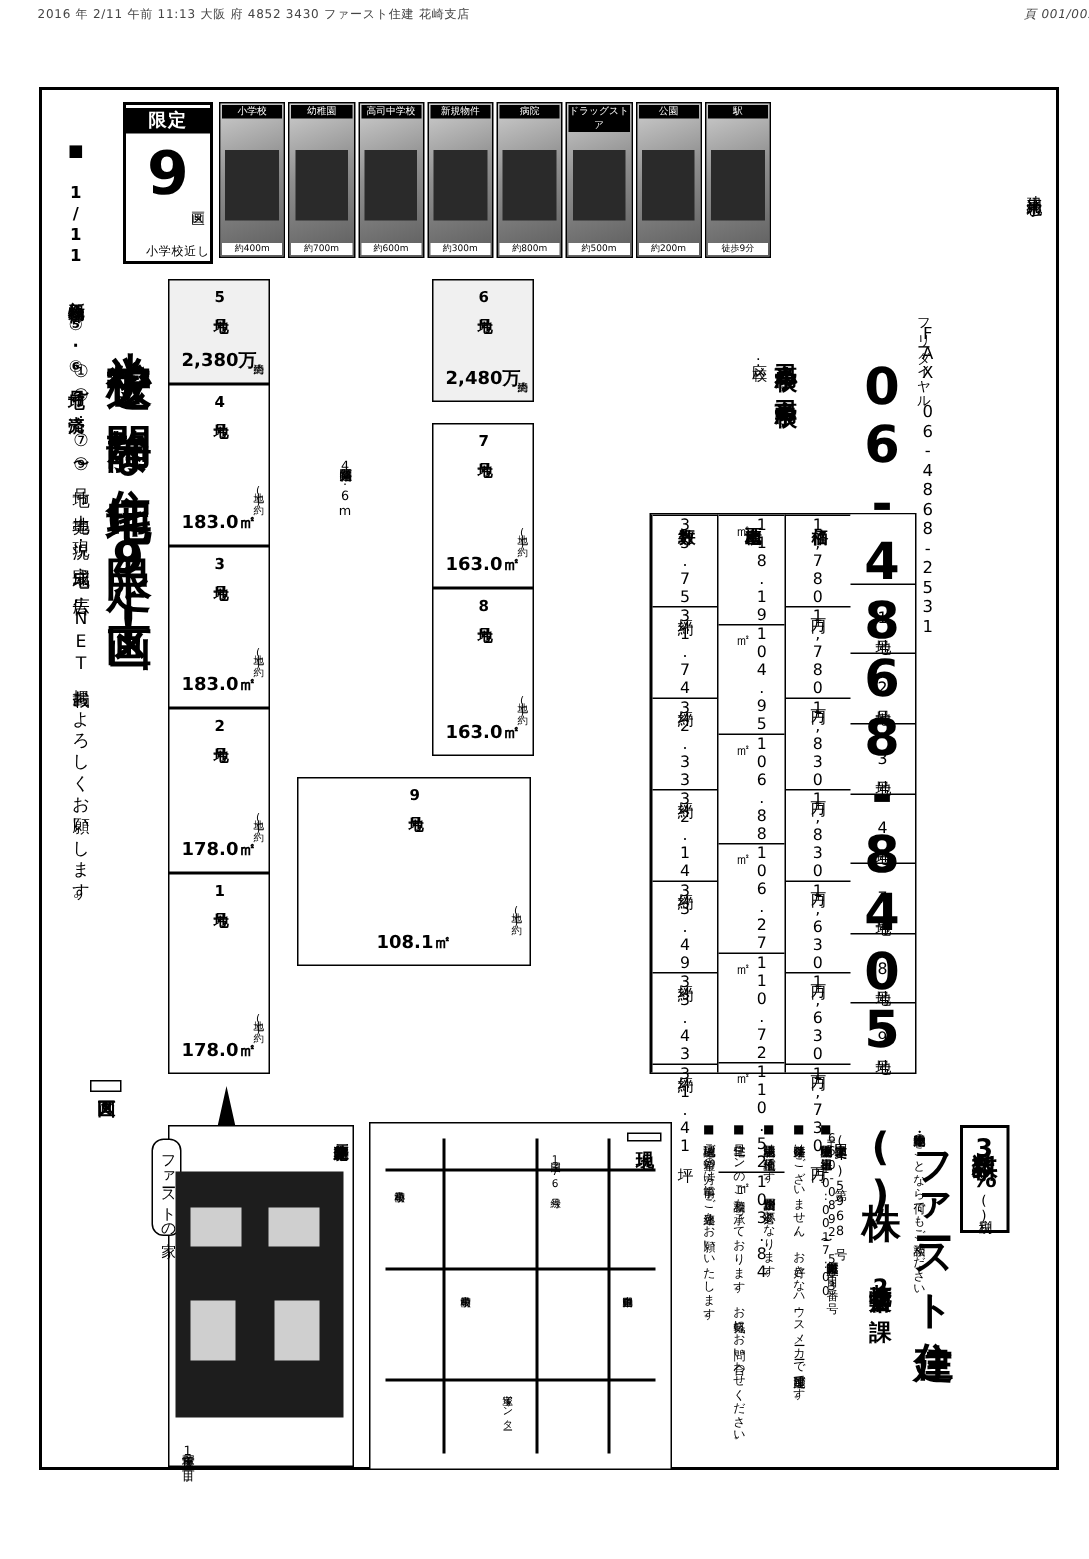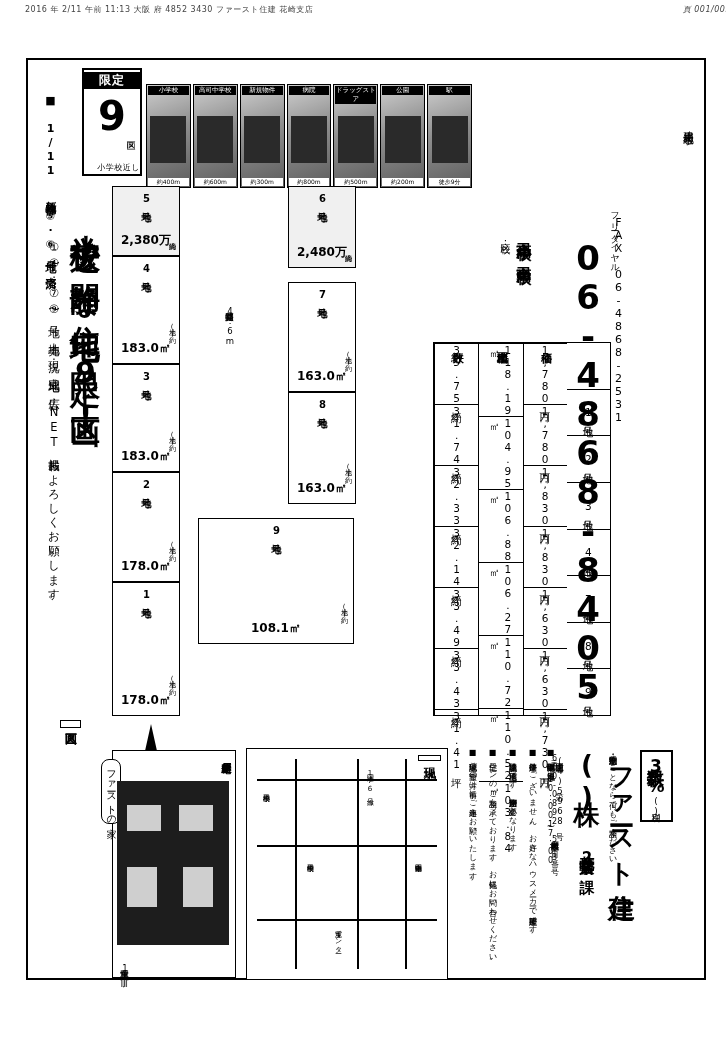--- a/index.html
+++ b/index.html
@@ -27,21 +27,21 @@
 
   
   .badge{position:absolute;left:54px;top:8px;width:56px;height:104px;border:2px solid #000;background:#fff;}
   .badge .b-top{position:absolute;top:2px;left:0;width:56px;text-align:center;font-size:12px;font-weight:bold;
     background:#000;color:#fff;writing-mode:horizontal-tb;letter-spacing:1px;}
   .badge .b-num{position:absolute;top:24px;left:2px;width:52px;text-align:center;font-size:40px;font-weight:bold;line-height:44px;}
   .badge .b-unit{position:absolute;top:64px;right:3px;writing-mode:vertical-rl;text-orientation:upright;font-size:9px;}
   .badge .b-foot{position:absolute;bottom:1px;left:0;width:56px;text-align:right;font-size:8px;letter-spacing:0.5px;}
 
   
-  .photostrip{position:absolute;left:118px;top:24px;width:326px;height:104px;display:flex;gap:2px;}
+  .photostrip{position:absolute;left:118px;top:8px;width:368px;height:104px;display:flex;gap:2px;}
   .photo{flex:1;border:1px solid #000;background:linear-gradient(160deg,#cfcfcf 0%,#8f8f8f 45%,#5d5d5d 100%);
     position:relative;overflow:hidden;}
   .photo .cap{position:absolute;top:1px;left:1px;right:1px;font-size:6.5px;background:#000;color:#fff;
     text-align:center;line-height:9px;}
   .photo .cap2{position:absolute;bottom:1px;left:1px;right:1px;font-size:6px;background:#fff;color:#000;text-align:center;line-height:8px;}
   .photo .blk{position:absolute;left:8%;top:30%;width:84%;height:46%;background:#2a2a2a;}
 
   
   .plotmap{position:absolute;left:84px;top:126px;width:310px;height:540px;}
   .lot{position:absolute;border:1.5px solid #000;background:#fff;font-size:9px;text-align:center;}
@@ -124,20 +124,25 @@
       <div class="b-num">9</div>
       <div class="b-unit">区画</div>
       <div class="b-foot">小学校近し</div>
     </div>
 
     <div class="photostrip">
       <div class="photo">
         <div class="cap">小学校</div>
         <div class="blk"></div>
         <div class="cap2">約400m</div>
+      </div>
+      <div class="photo">
+        <div class="cap">幼稚園</div>
+        <div class="blk"></div>
+        <div class="cap2">約700m</div>
       </div>
       <div class="photo">
         <div class="cap">高司中学校</div>
         <div class="blk"></div>
         <div class="cap2">約600m</div>
       </div>
       <div class="photo">
         <div class="cap">新規物件</div>
         <div class="blk"></div>
         <div class="cap2">約300m</div>

